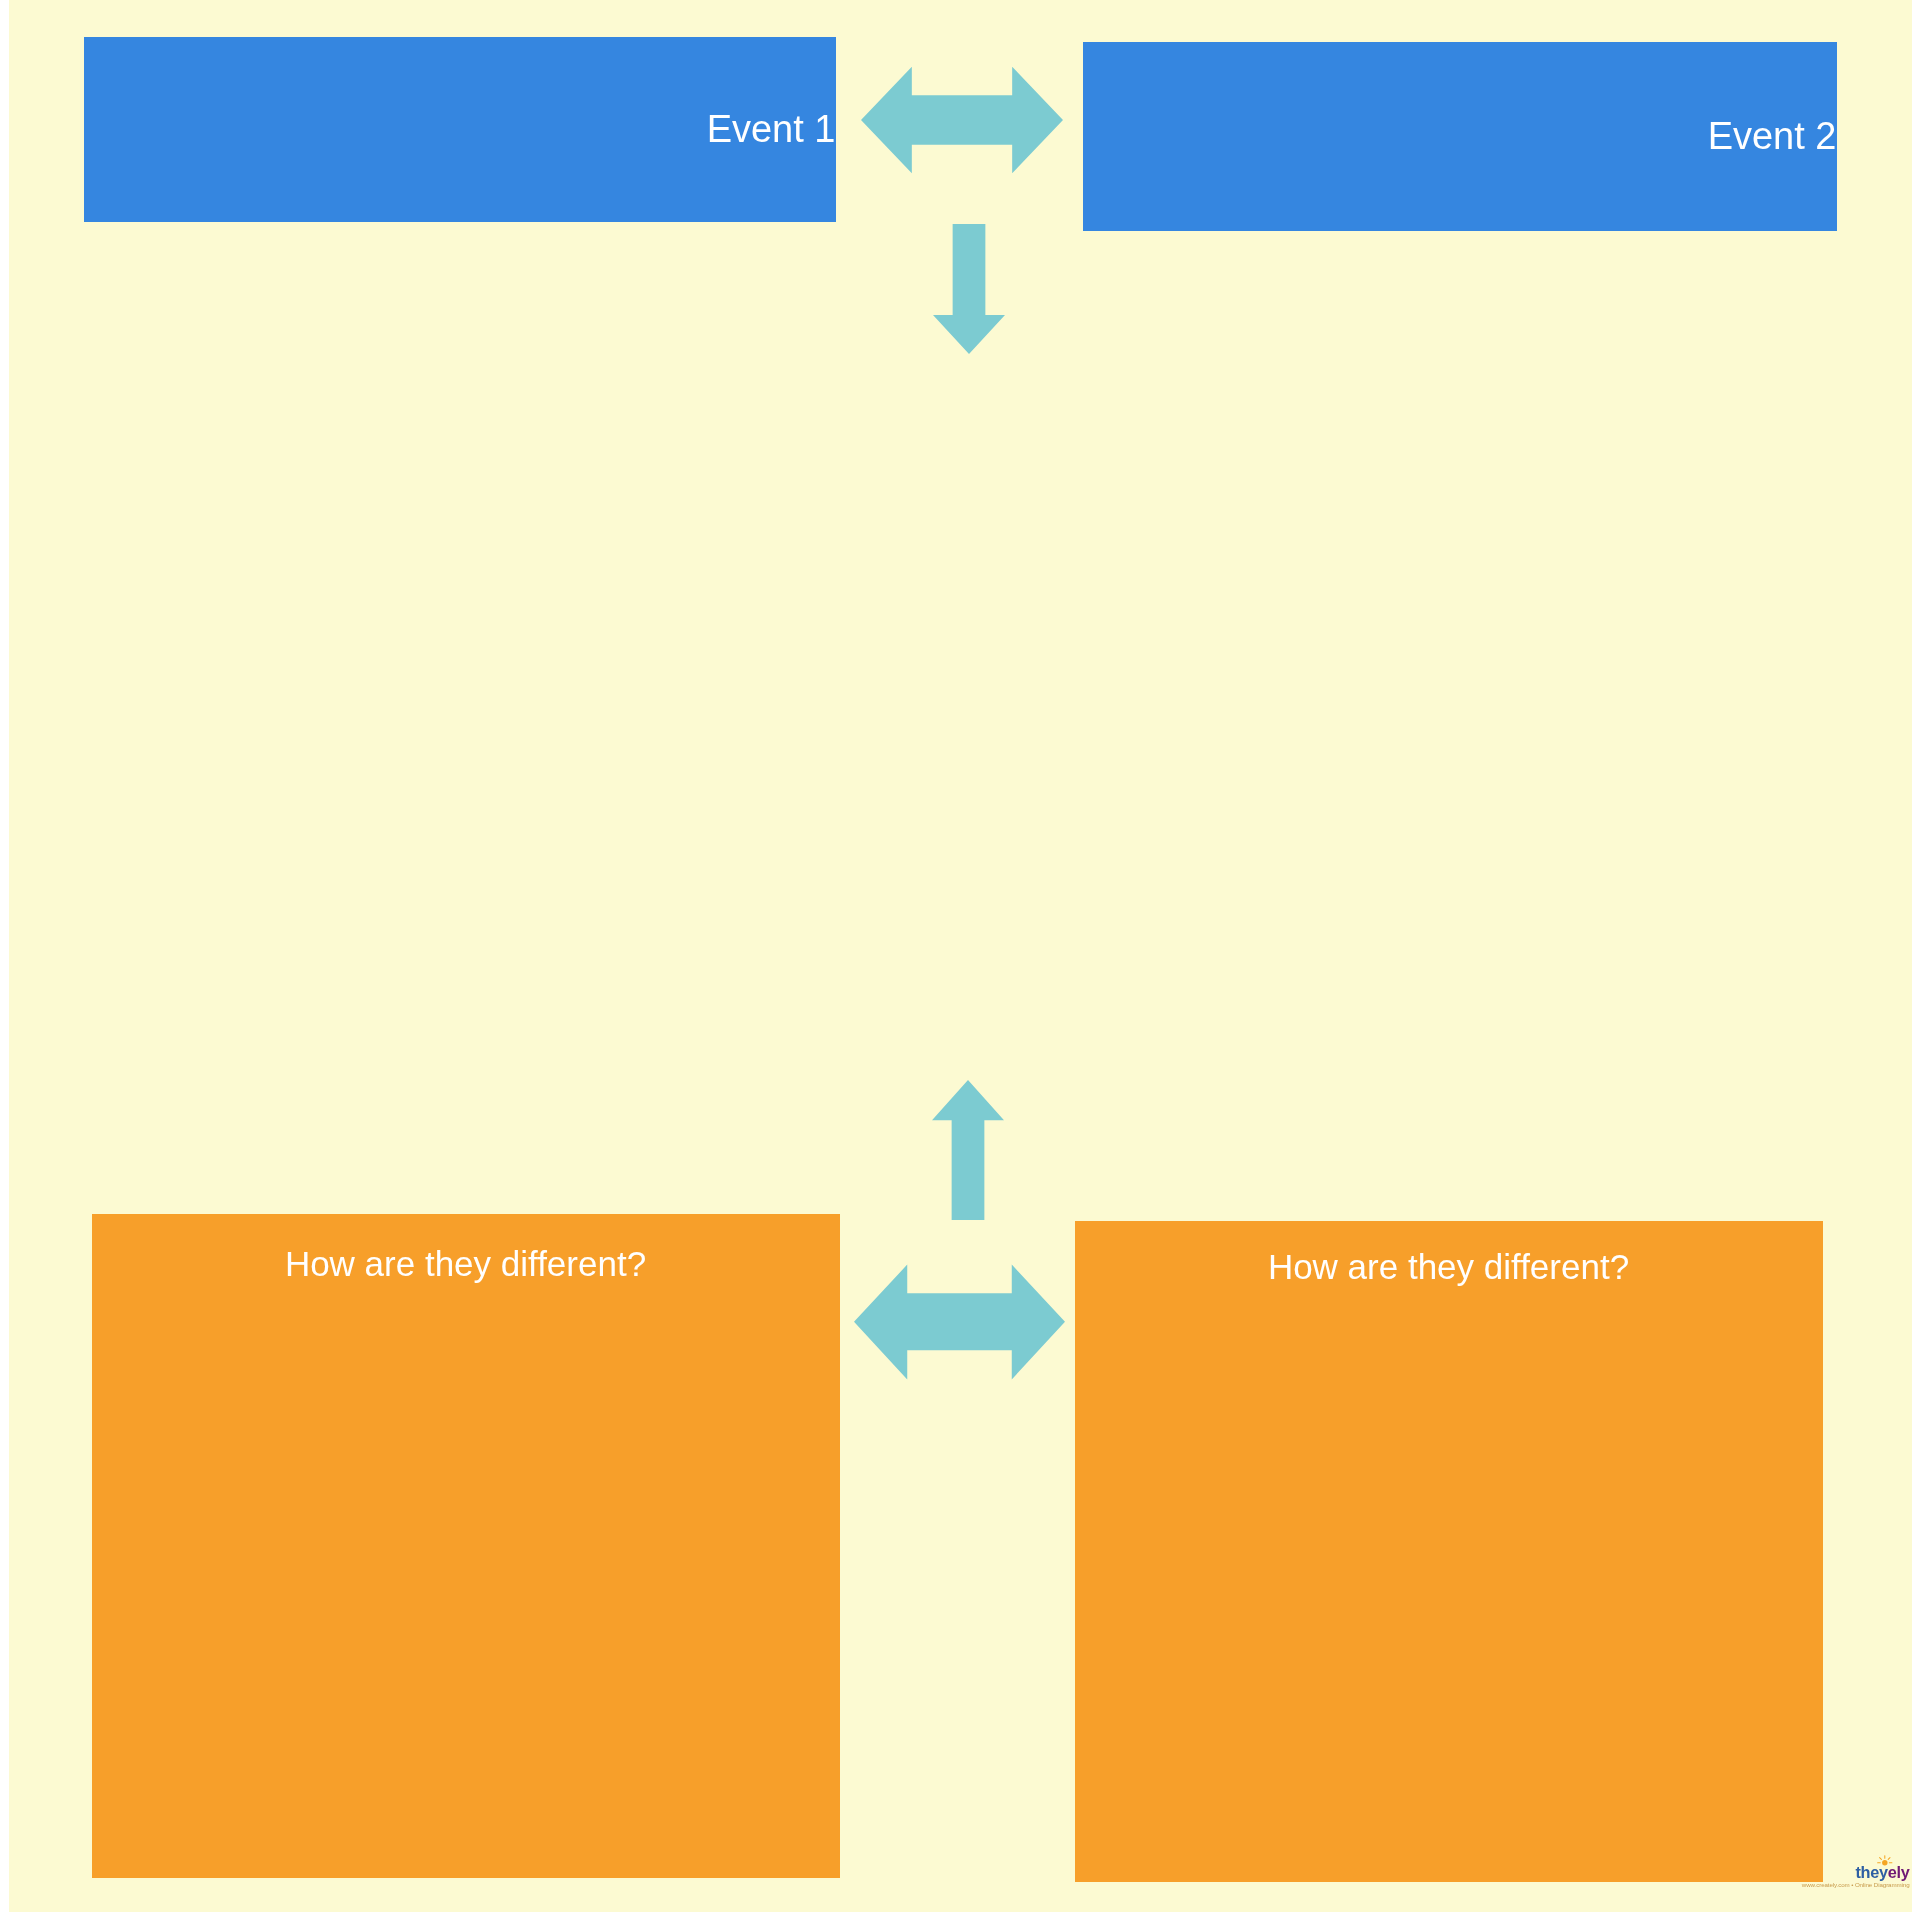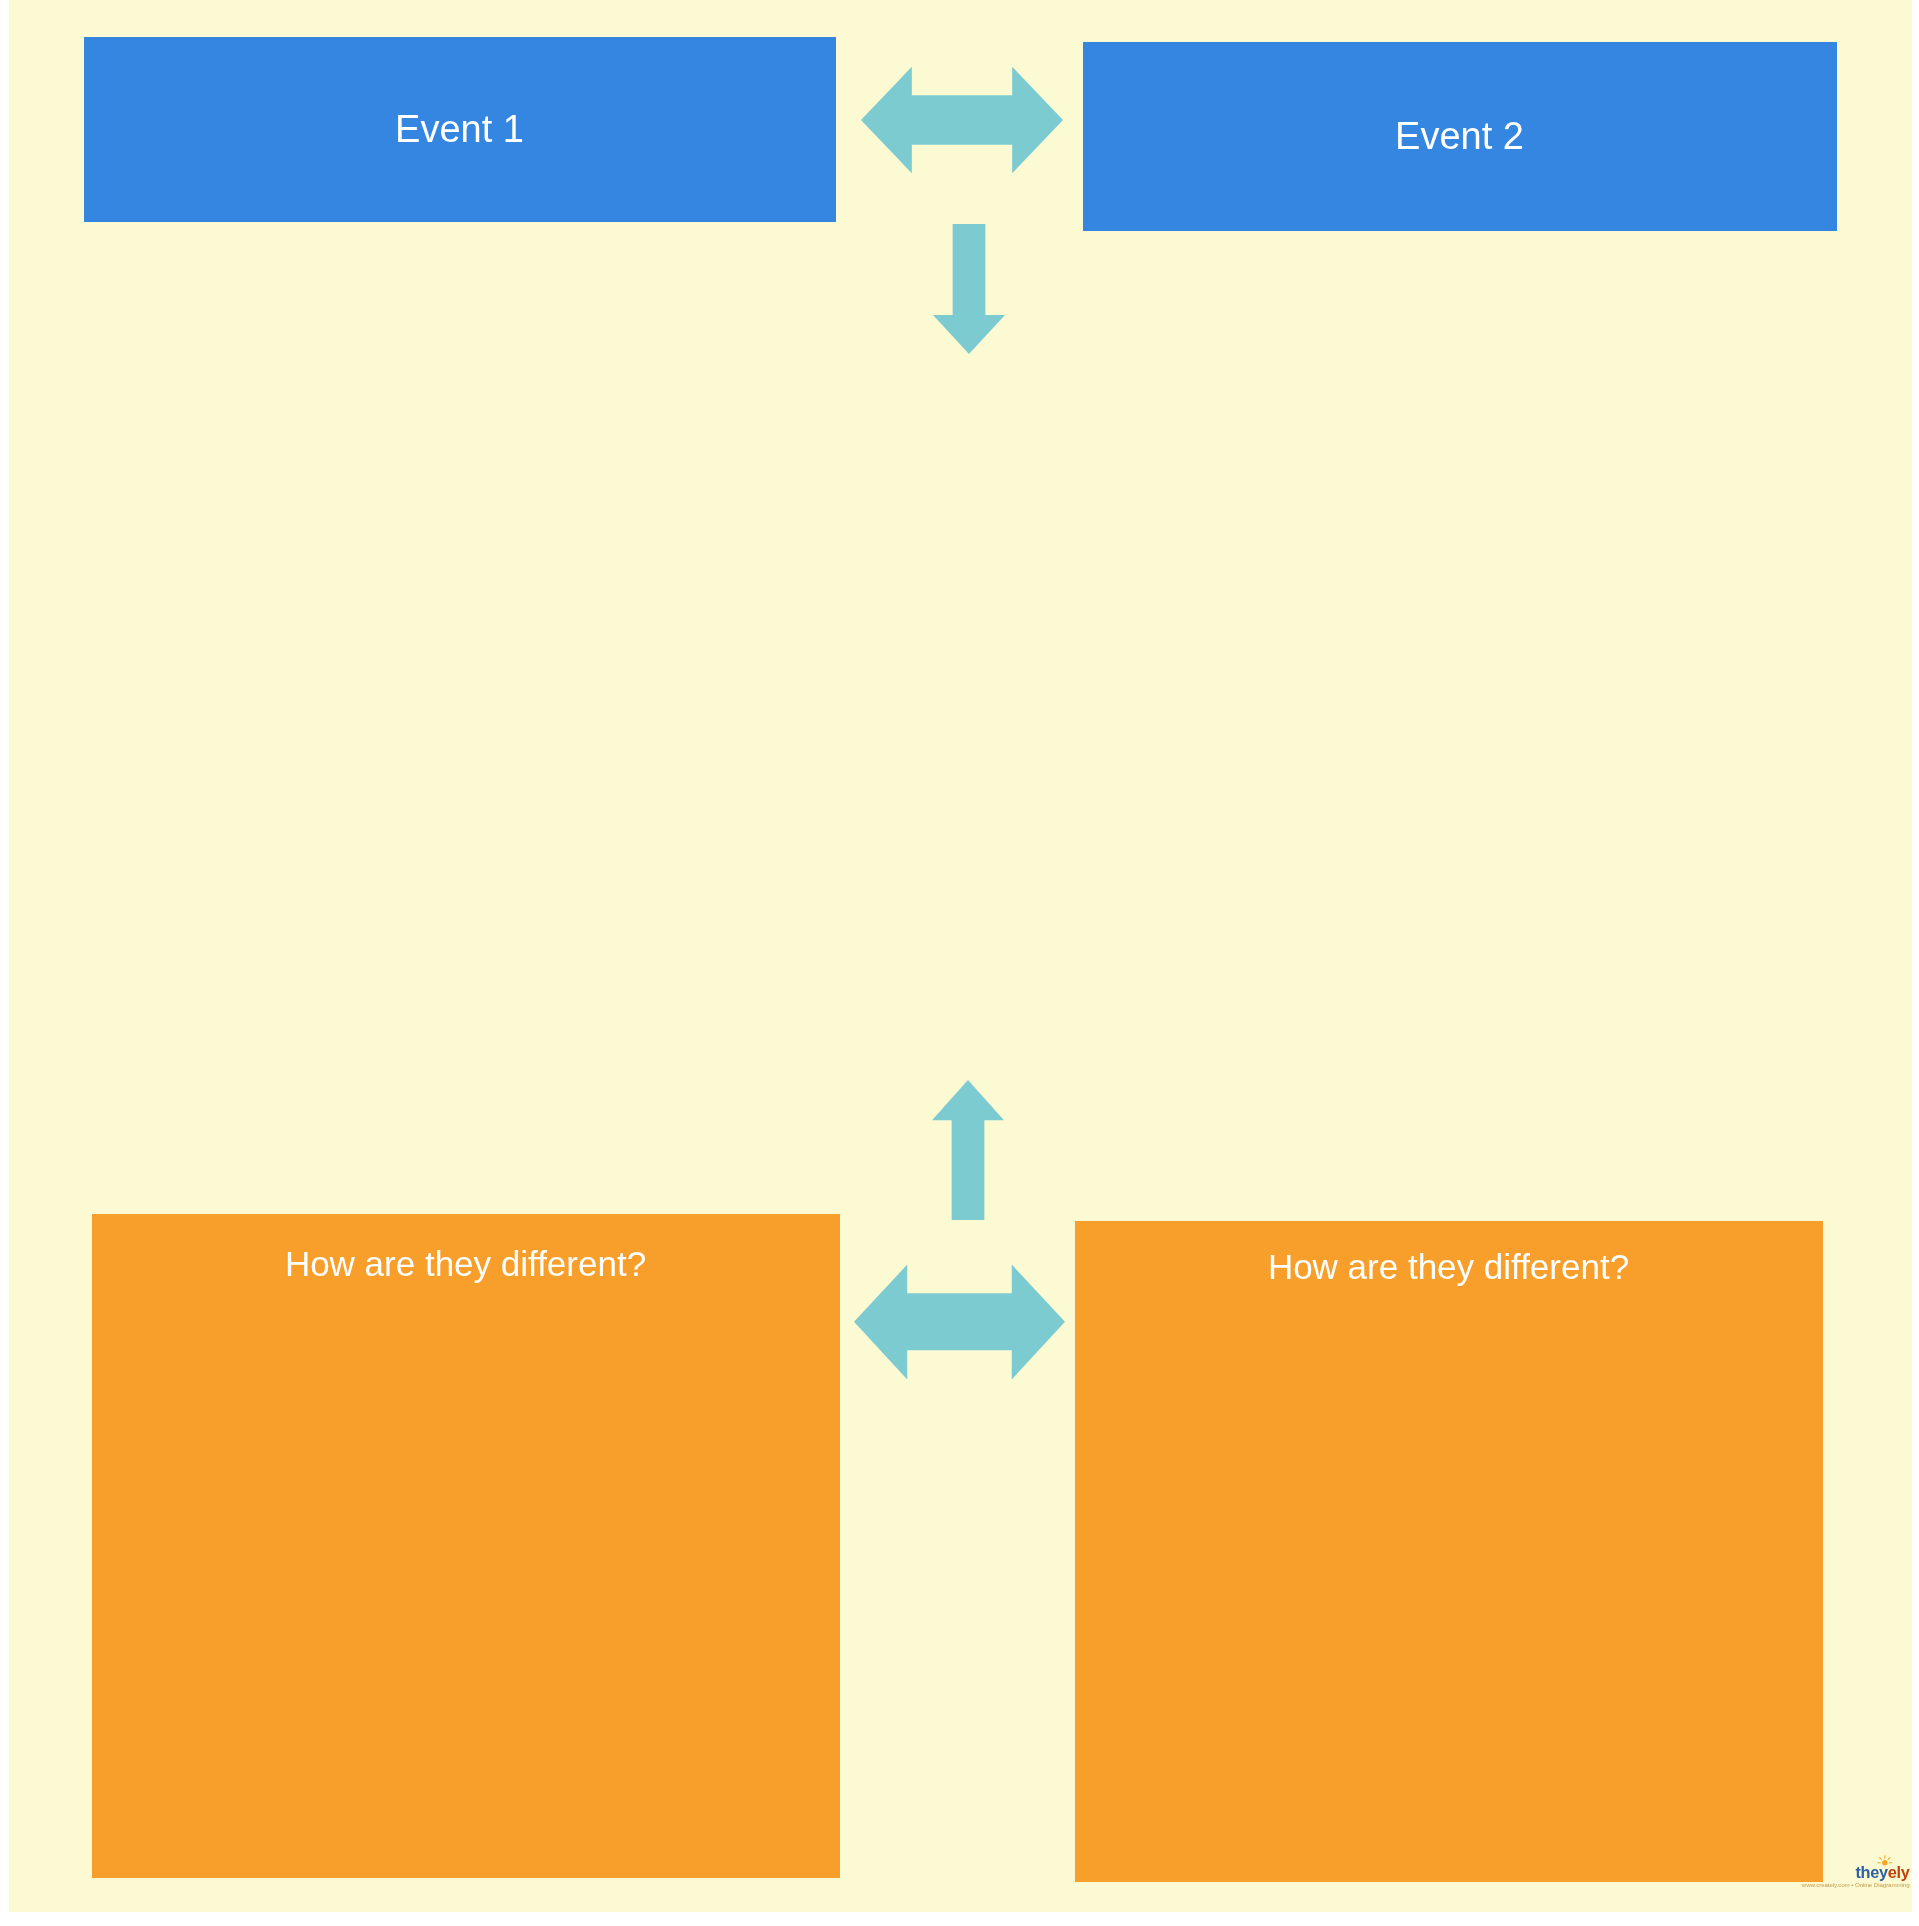--- a/index.html
+++ b/index.html
@@ -36,20 +36,21 @@
     font-weight: 400;
     line-height: 1.15;
     text-align: center;
     white-space: nowrap;
   }
 
   
   .event-box {
     background: #3586E0;
     align-items: center;
+    justify-content: flex-end;
   }
   .event-box .label { font-size: 38px; }
 
   #event-1-box { left: 75px;  top: 37px; width: 752px; height: 185px; }
   #event-2-box { left: 1074px; top: 42px; width: 754px; height: 189px; }
 
   
   #alike-box {
     background: #16ABB5;
     left: 77px;
@@ -105,21 +106,21 @@
     user-select: none;
   }
   #watermark-logo {
     font-family: "Liberation Sans", sans-serif;
     font-size: 16.3px;
     font-weight: 700;
     letter-spacing: -0.3px;
     color: #2E5FA3;
     line-height: 1;
   }
-  #watermark-logo .accent { color: #c2410c; }
+  #watermark-logo .accent { color: #701a75; }
   #watermark-tag {
     font-family: "Liberation Sans", sans-serif;
     font-size: 6.2px;
     color: #C79A4B;
     line-height: 1;
     margin-top: 2px;
     letter-spacing: -0.1px;
   }
   #watermark-bulb {
     position: absolute;

